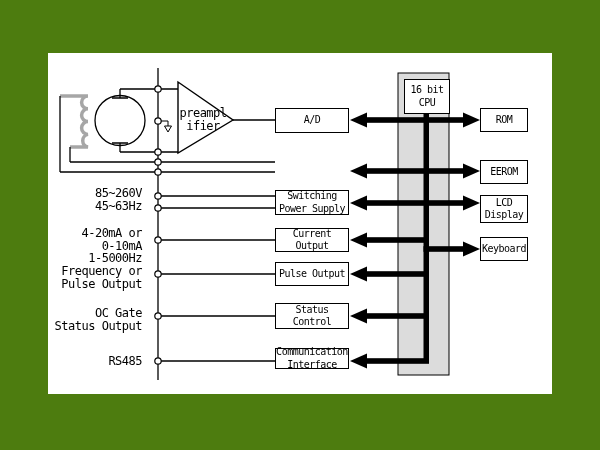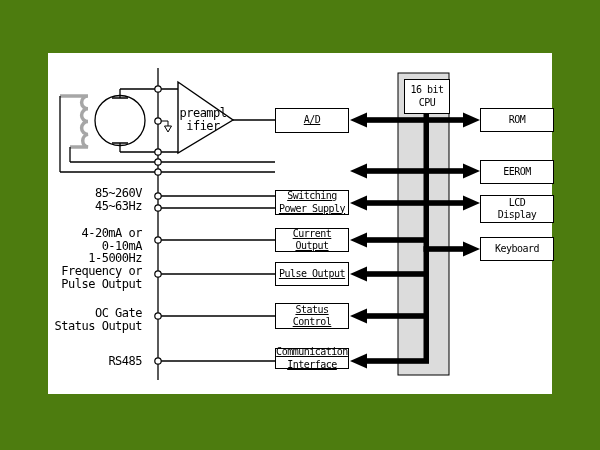--- a/index.html
+++ b/index.html
@@ -4,22 +4,22 @@
 <style>
   html,body{margin:0;padding:0;background:#000;}
   #stage{position:relative;width:600px;height:450px;background:#4d7c0f;overflow:hidden;
          font-family:"DejaVu Sans Mono","Liberation Mono",monospace;}
   #paper{position:absolute;left:48px;top:53px;width:504px;height:341px;background:#fff;}
   #wires{position:absolute;left:0;top:0;width:600px;height:450px;z-index:2;}
   .box{position:absolute;z-index:3;background:#fff;border:1.5px solid #000;
        display:flex;align-items:center;justify-content:center;text-align:center;
        font-size:10px;line-height:12.5px;letter-spacing:-0.5px;color:#000;white-space:pre-line;
        box-sizing:border-box;}
-  .mid{left:275px;width:74px;text-decoration:underline;}
-  .right{left:480px;width:74px;}
+  .mid{left:275px;width:74px;}
+  .right{left:480px;width:48px;}
   .lbl{position:absolute;z-index:3;color:#000;font-size:12px;line-height:13px;
        letter-spacing:-0.5px;white-space:pre-line;}
   .lbl.in{left:30px;width:112px;text-align:right;}
   #cpu-box{left:404px;top:79px;width:46px;height:35px;border-width:1.5px;}
   #preamp-lbl{left:179px;top:107px;width:48px;text-align:center;}
 </style>
 </head>
 <body>
 
 <div id="stage">

